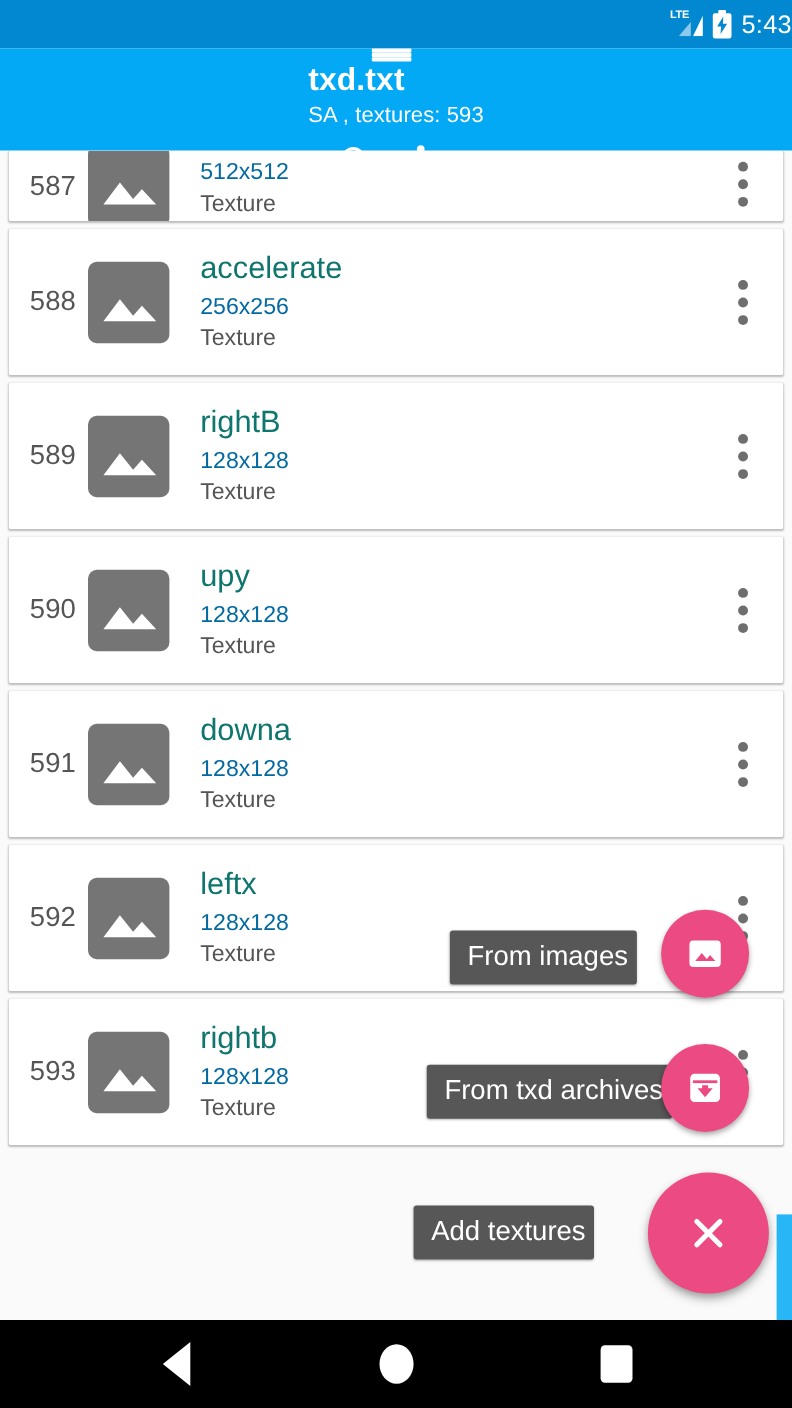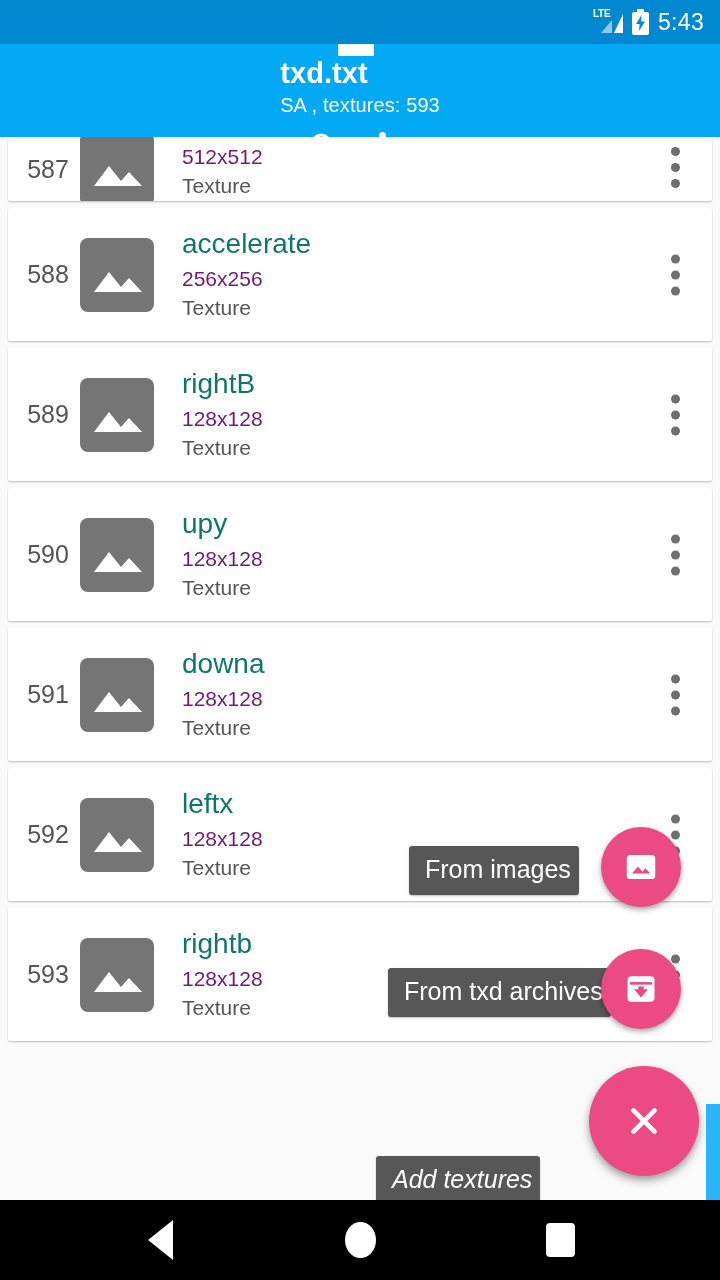--- a/index.html
+++ b/index.html
@@ -8,21 +8,20 @@
     font-family:"Liberation Sans", sans-serif;
     background:#fafafa;
     overflow:hidden;
   }
   #screen { position:relative; width:720px; height:1280px; overflow:hidden; background:#fafafa; }
 
   
   .status-bar{
     position:absolute; top:0; left:0; width:720px; height:44px;
     background:#0288d1; display:flex; align-items:center; justify-content:flex-end;
-    padding-right:16px;
   }
   .status-right{ display:flex; align-items:center; gap:9px; }
   .lte-wrap{ position:relative; width:30px; height:26px; }
   .lte-txt{
     position:absolute; left:0; top:0; color:#fff; font-size:10px; font-weight:bold;
     letter-spacing:-0.3px; line-height:10px;
   }
   .sig{
     position:absolute; right:0; bottom:2px; width:22px; height:19px;
   }
@@ -80,21 +79,21 @@
     width:72px; min-width:72px; text-align:center; color:#555; font-size:25px; font-weight:400;
     padding-left:8px;
   }
   .thumb{
     width:74px; height:74px; min-width:74px; background:#757575; border-radius:8px;
     position:relative; overflow:hidden;
   }
   .thumb svg{ position:absolute; left:0; top:0; }
   .meta{ margin-left:28px; display:flex; flex-direction:column; justify-content:center; }
   .t-name{ color:#0f766e; font-size:28px; line-height:34px; font-weight:400; }
-  .t-dim{ color:#701a75; font-size:21px; line-height:30px; margin-top:3px; }
+  .t-dim{ color:#0369a1; font-size:21px; line-height:30px; margin-top:3px; }
   .t-type{ color:#555; font-size:21px; line-height:28px; }
   .card .overflow{
     position:absolute; right:32px; top:50%; transform:translateY(-50%);
     display:flex; flex-direction:column; gap:7px; align-items:center; cursor:pointer;
   }
   .card .overflow i{ width:9px; height:9px; border-radius:50%; background:#6e6e6e; display:block; }
   .card.partial .overflow{ top:10px; transform:none; }
 
   
   .fab-label{
@@ -110,21 +109,21 @@
   .main-fab{
     position:absolute; width:110px; height:110px; border-radius:50%;
     background:#ec4a82; display:flex; align-items:center; justify-content:center;
     box-shadow:0 5px 10px rgba(0,0,0,0.24), 0 3px 6px rgba(0,0,0,0.18); cursor:pointer;
   }
   #fabImages{ left:601px; top:827px; }
   #labelImages{ left:409px; top:846px; }
   #fabTxd{ left:601px; top:949px; }
   #labelTxd{ left:356px; top:968px;margin-left:32px; }
   #fabMain{ left:589px; top:1066px; }
-  #labelMain{ left:376px; top:1156px;font-style:italic; }
+  #labelMain{ left:376px; top:1096px; }
 
   .scroll-strip{
     position:absolute; right:0; top:1104px; width:14px; height:98px; background:#29b6f6;
   }
 
   
   .nav-bar{
     position:absolute; left:0; bottom:0; width:720px; height:80px; background:#000;
     display:flex; align-items:center; justify-content:center;
   }

